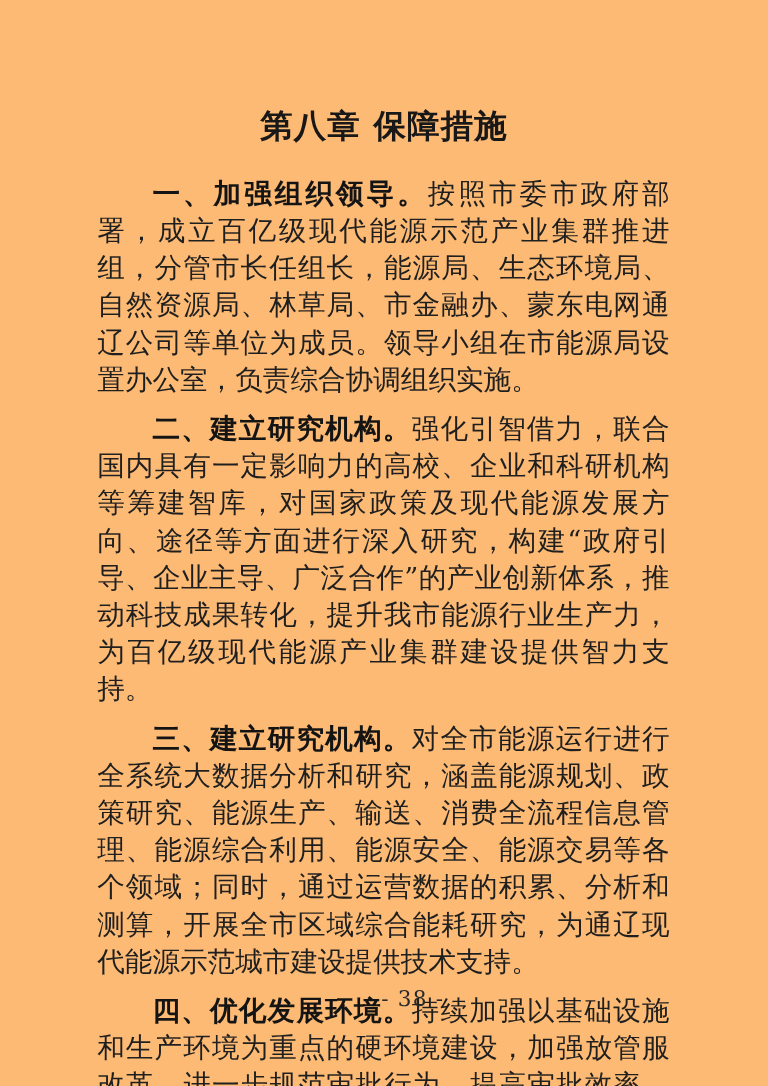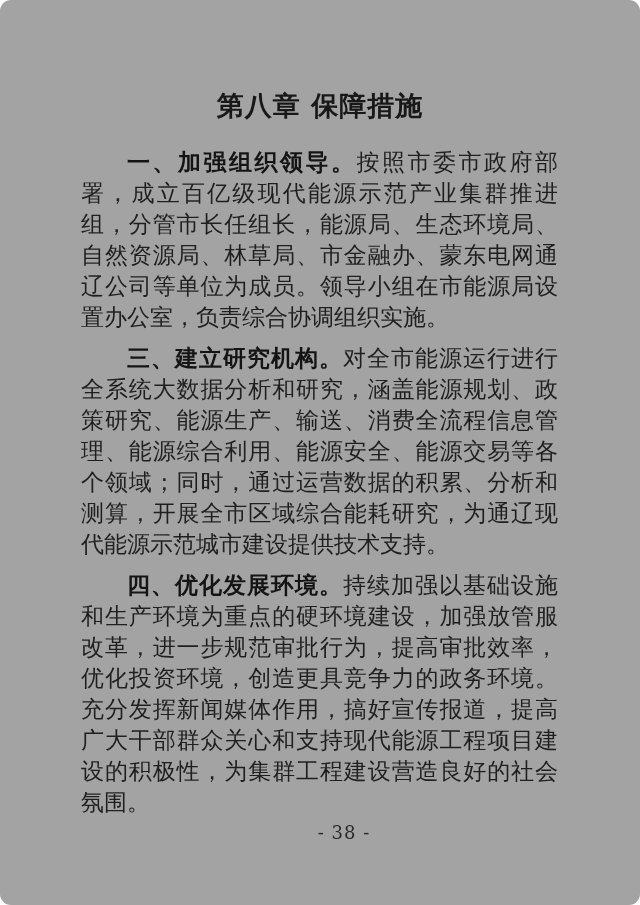--- a/index.html
+++ b/index.html
@@ -4,25 +4,24 @@
 <style>
   html, body {
     margin: 0;
     padding: 0;
     background: #ffffff;
   }
   .page {
     position: relative;
     width: 640px;
     height: 905px;
-    background: #a3a3a3;
+    background: #fdba74;
     overflow: hidden;
     font-family: "DejaVu Serif", "Liberation Serif", serif;
     color: #1f1f1f;
-    border-radius: 11px;
   }
   .chapter-title {
     margin: 0;
     padding-top: 89px;
     text-align: center;
     font-size: 27px;
     line-height: 34px;
     font-weight: bold;
     letter-spacing: 1px;
     color: #181818;
@@ -56,18 +55,19 @@
   }
 </style>
 </head>
 <body>
 
 <div class="page">
   <h1 class="chapter-title">第八章 保障措施</h1>
 
   <div class="content">
       <p class="para"><b>一、加强组织领导。</b>按照市委市政府部署，成立百亿级现代能源示范产业集群推进组，分管市长任组长，能源局、生态环境局、自然资源局、林草局、市金融办、蒙东电网通辽公司等单位为成员。领导小组在市能源局设置办公室，负责综合协调组织实施。</p>
+      <p class="para"><b>二、建立研究机构。</b>强化引智借力，联合国内具有一定影响力的高校、企业和科研机构等筹建智库，对国家政策及现代能源发展方向、途径等方面进行深入研究，构建“政府引导、企业主导、广泛合作”的产业创新体系，推动科技成果转化，提升我市能源行业生产力，为百亿级现代能源产业集群建设提供智力支持。</p>
       <p class="para"><b>三、建立研究机构。</b>对全市能源运行进行全系统大数据分析和研究，涵盖能源规划、政策研究、能源生产、输送、消费全流程信息管理、能源综合利用、能源安全、能源交易等各个领域；同时，通过运营数据的积累、分析和测算，开展全市区域综合能耗研究，为通辽现代能源示范城市建设提供技术支持。</p>
       <p class="para"><b>四、优化发展环境。</b>持续加强以基础设施和生产环境为重点的硬环境建设，加强放管服改革，进一步规范审批行为，提高审批效率，优化投资环境，创造更具竞争力的政务环境。充分发挥新闻媒体作用，搞好宣传报道，提高广大干部群众关心和支持现代能源工程项目建设的积极性，为集群工程建设营造良好的社会氛围。</p>
     </div>
 
   <div class="page-footer">- 38 -</div>
 </div>
 
 </body></html>

